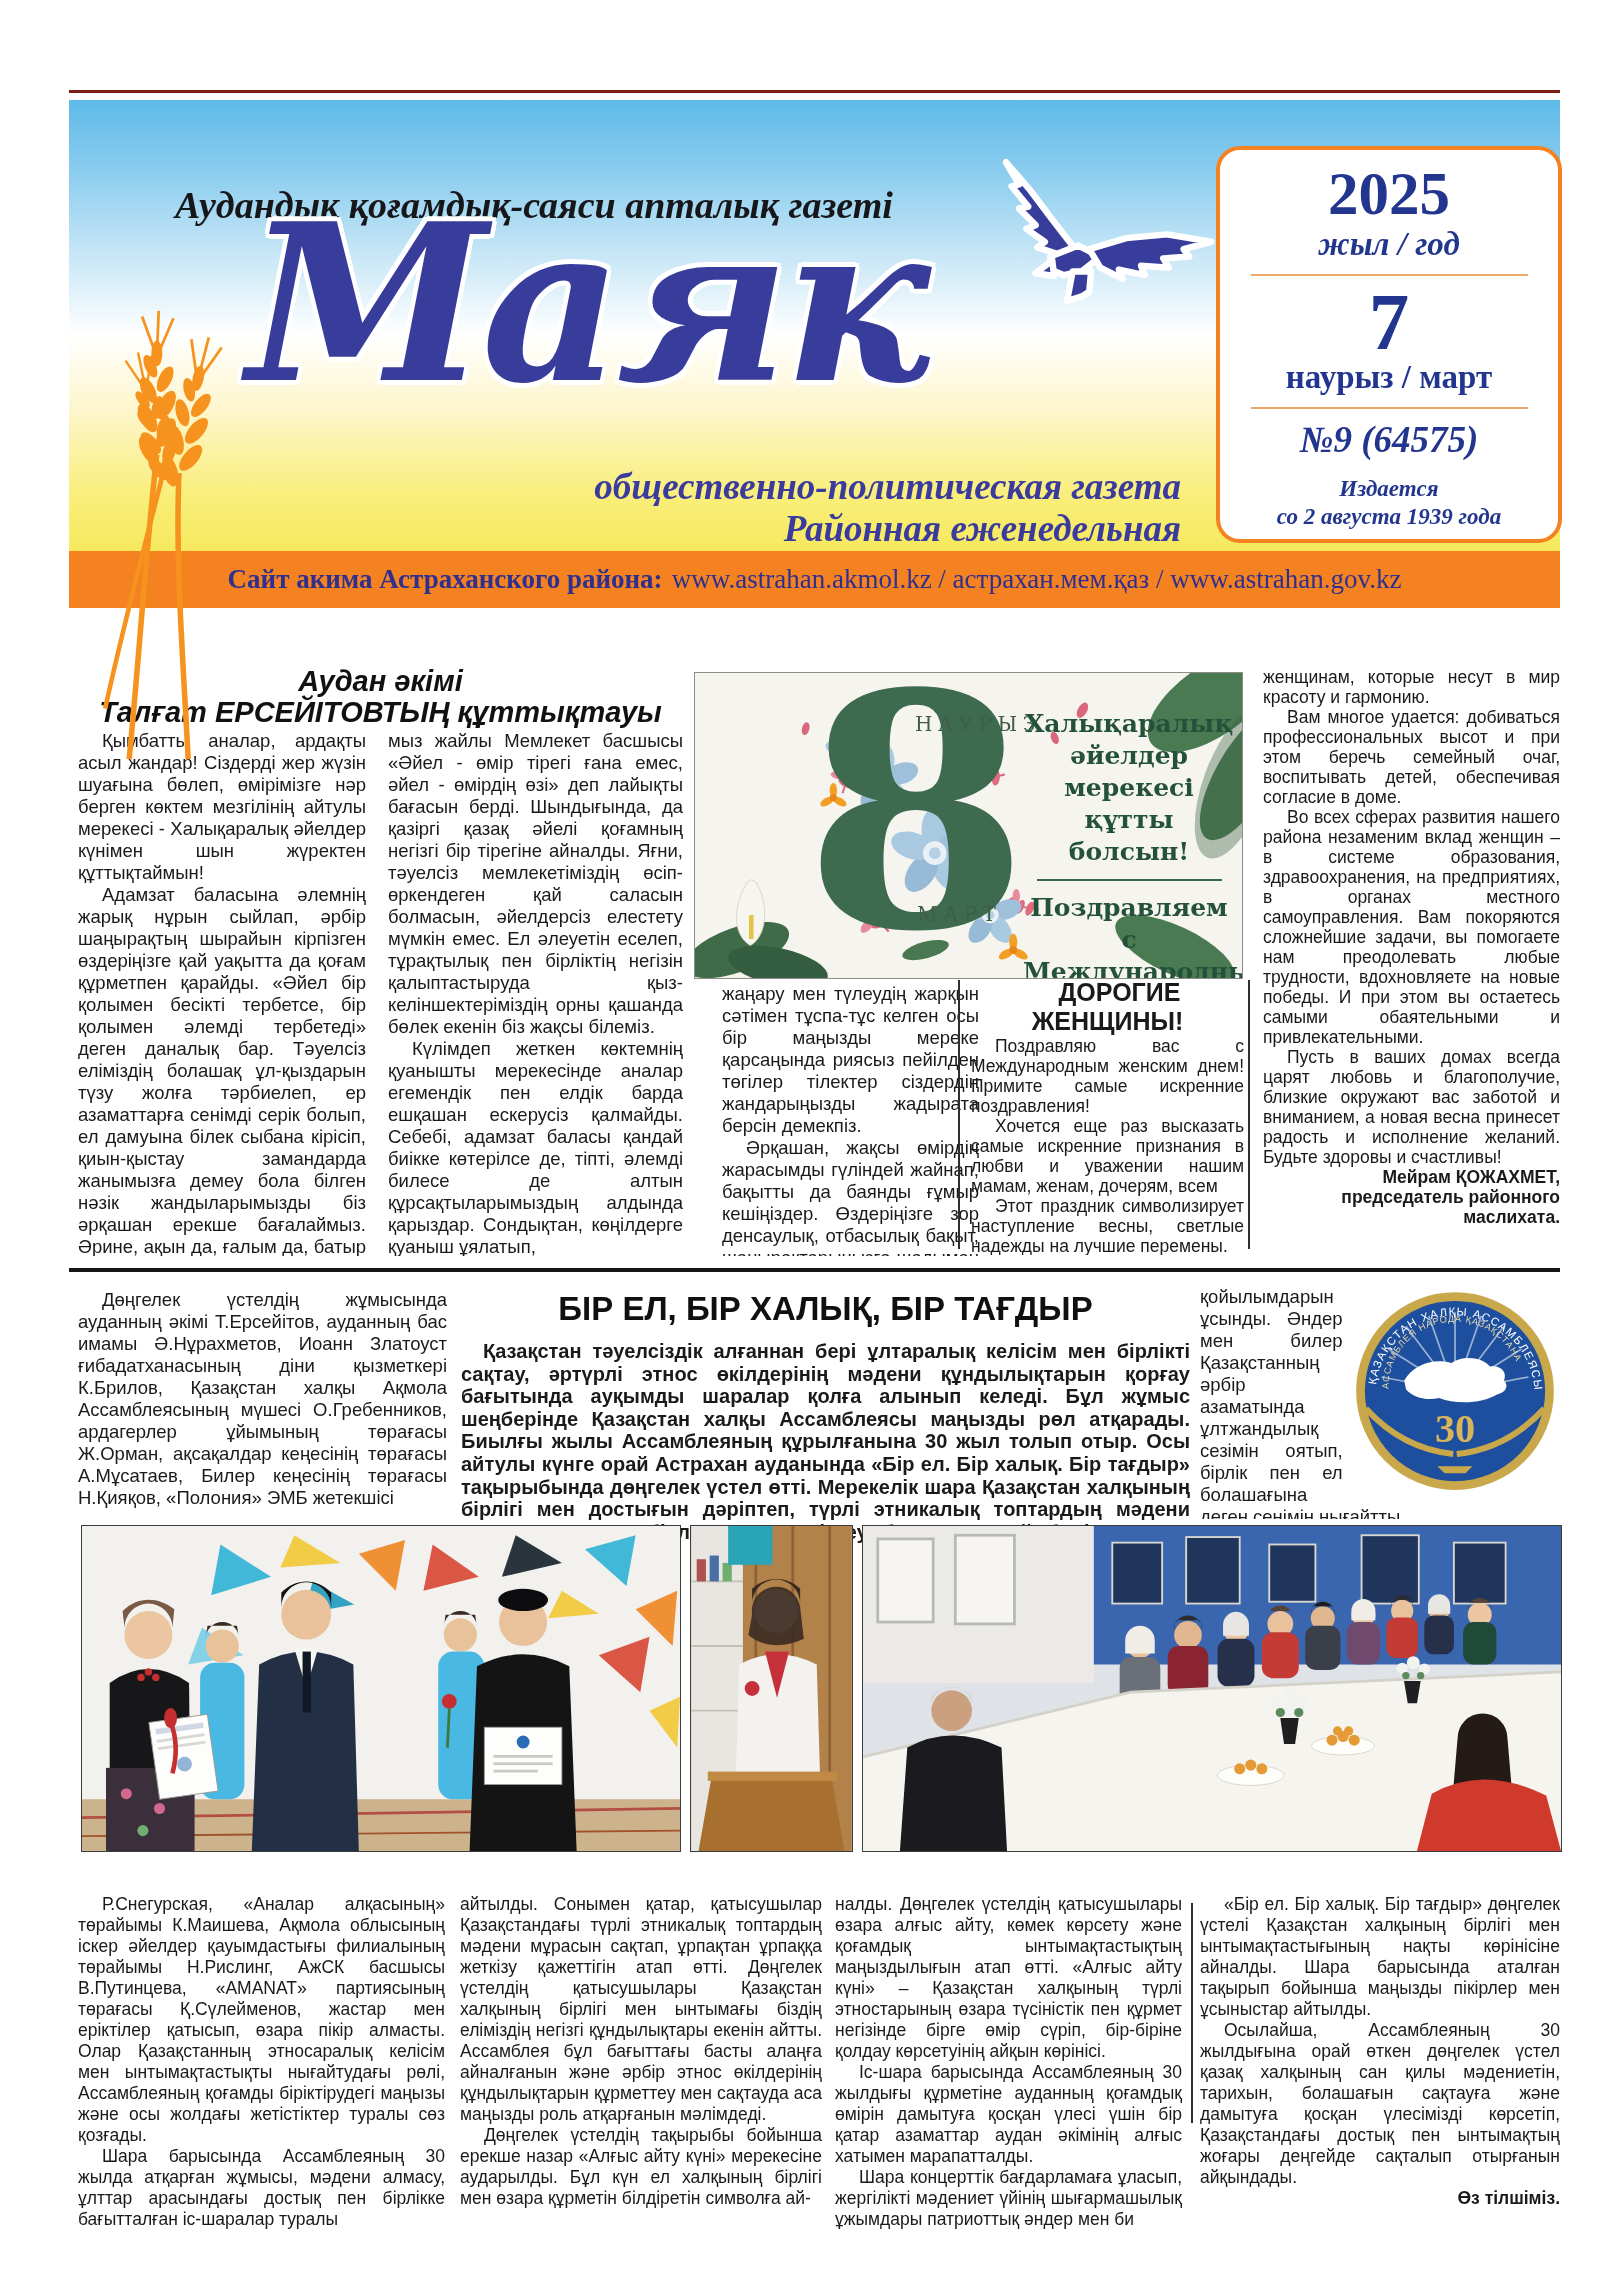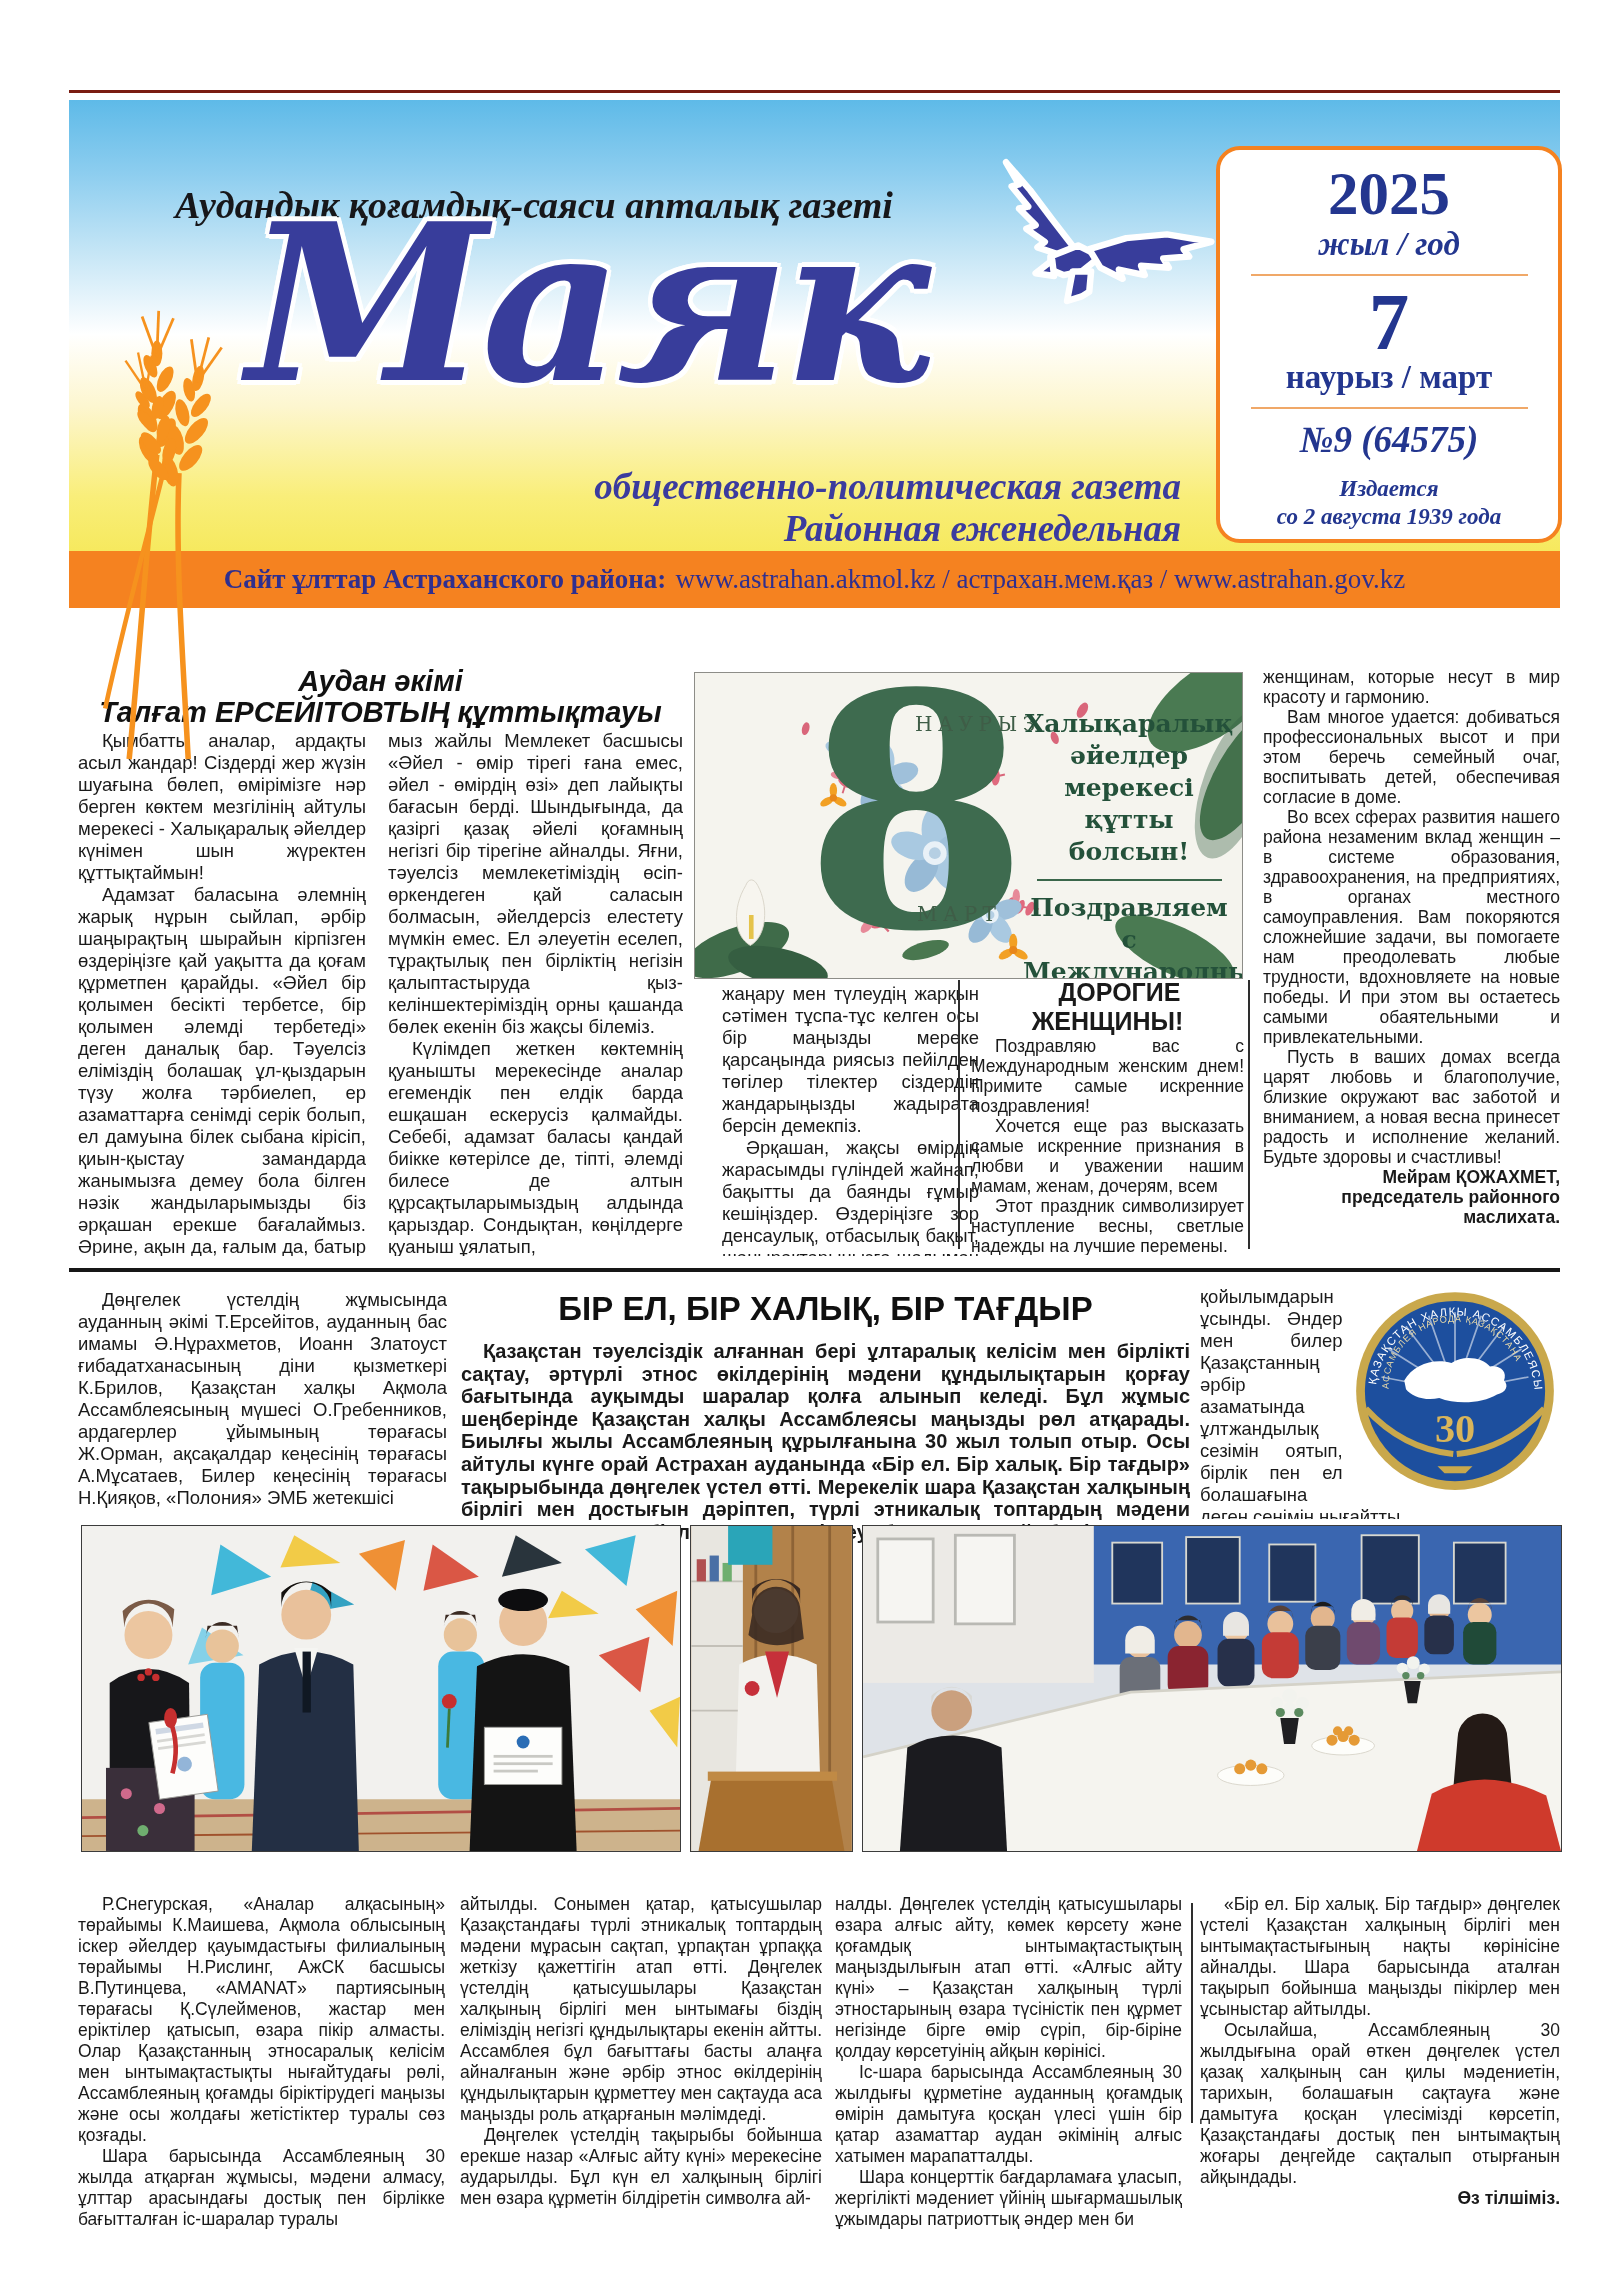--- a/index.html
+++ b/index.html
@@ -144,21 +144,21 @@
     <div class="ib-daylab">наурыз / март</div>
     <div class="ib-div"></div>
     <div class="ib-issue">№9 (64575)</div>
     <div class="ib-pub">
       <div>Издается</div>
       <div>со 2 августа 1939 года</div>
     </div>
   </div>
 
   <div class="abs sitebar">
-    <b>Сайт ұлттар Астраханского района:</b>
+    <b>Сайт акима Астраханского района:</b>
     <span>www.astrahan.akmol.kz / астрахан.мем.қаз / www.astrahan.gov.kz</span>
   </div>
 
   <div class="abs a1title">
     <div>Аудан әкімі</div>
     <div>Талғат ЕРСЕЙІТОВТЫҢ құттықтауы</div>
   </div>
 
   <div class="abs bodycol c1">
     <p>Қымбатты аналар, ардақты асыл жандар! Сіздерді жер жүзін шуағына бөлеп, өмірімізге нәр берген көктем мезгілінің айтулы мерекесі - Халықаралық әйелдер күнімен шын жүректен құттықтаймын!</p>

